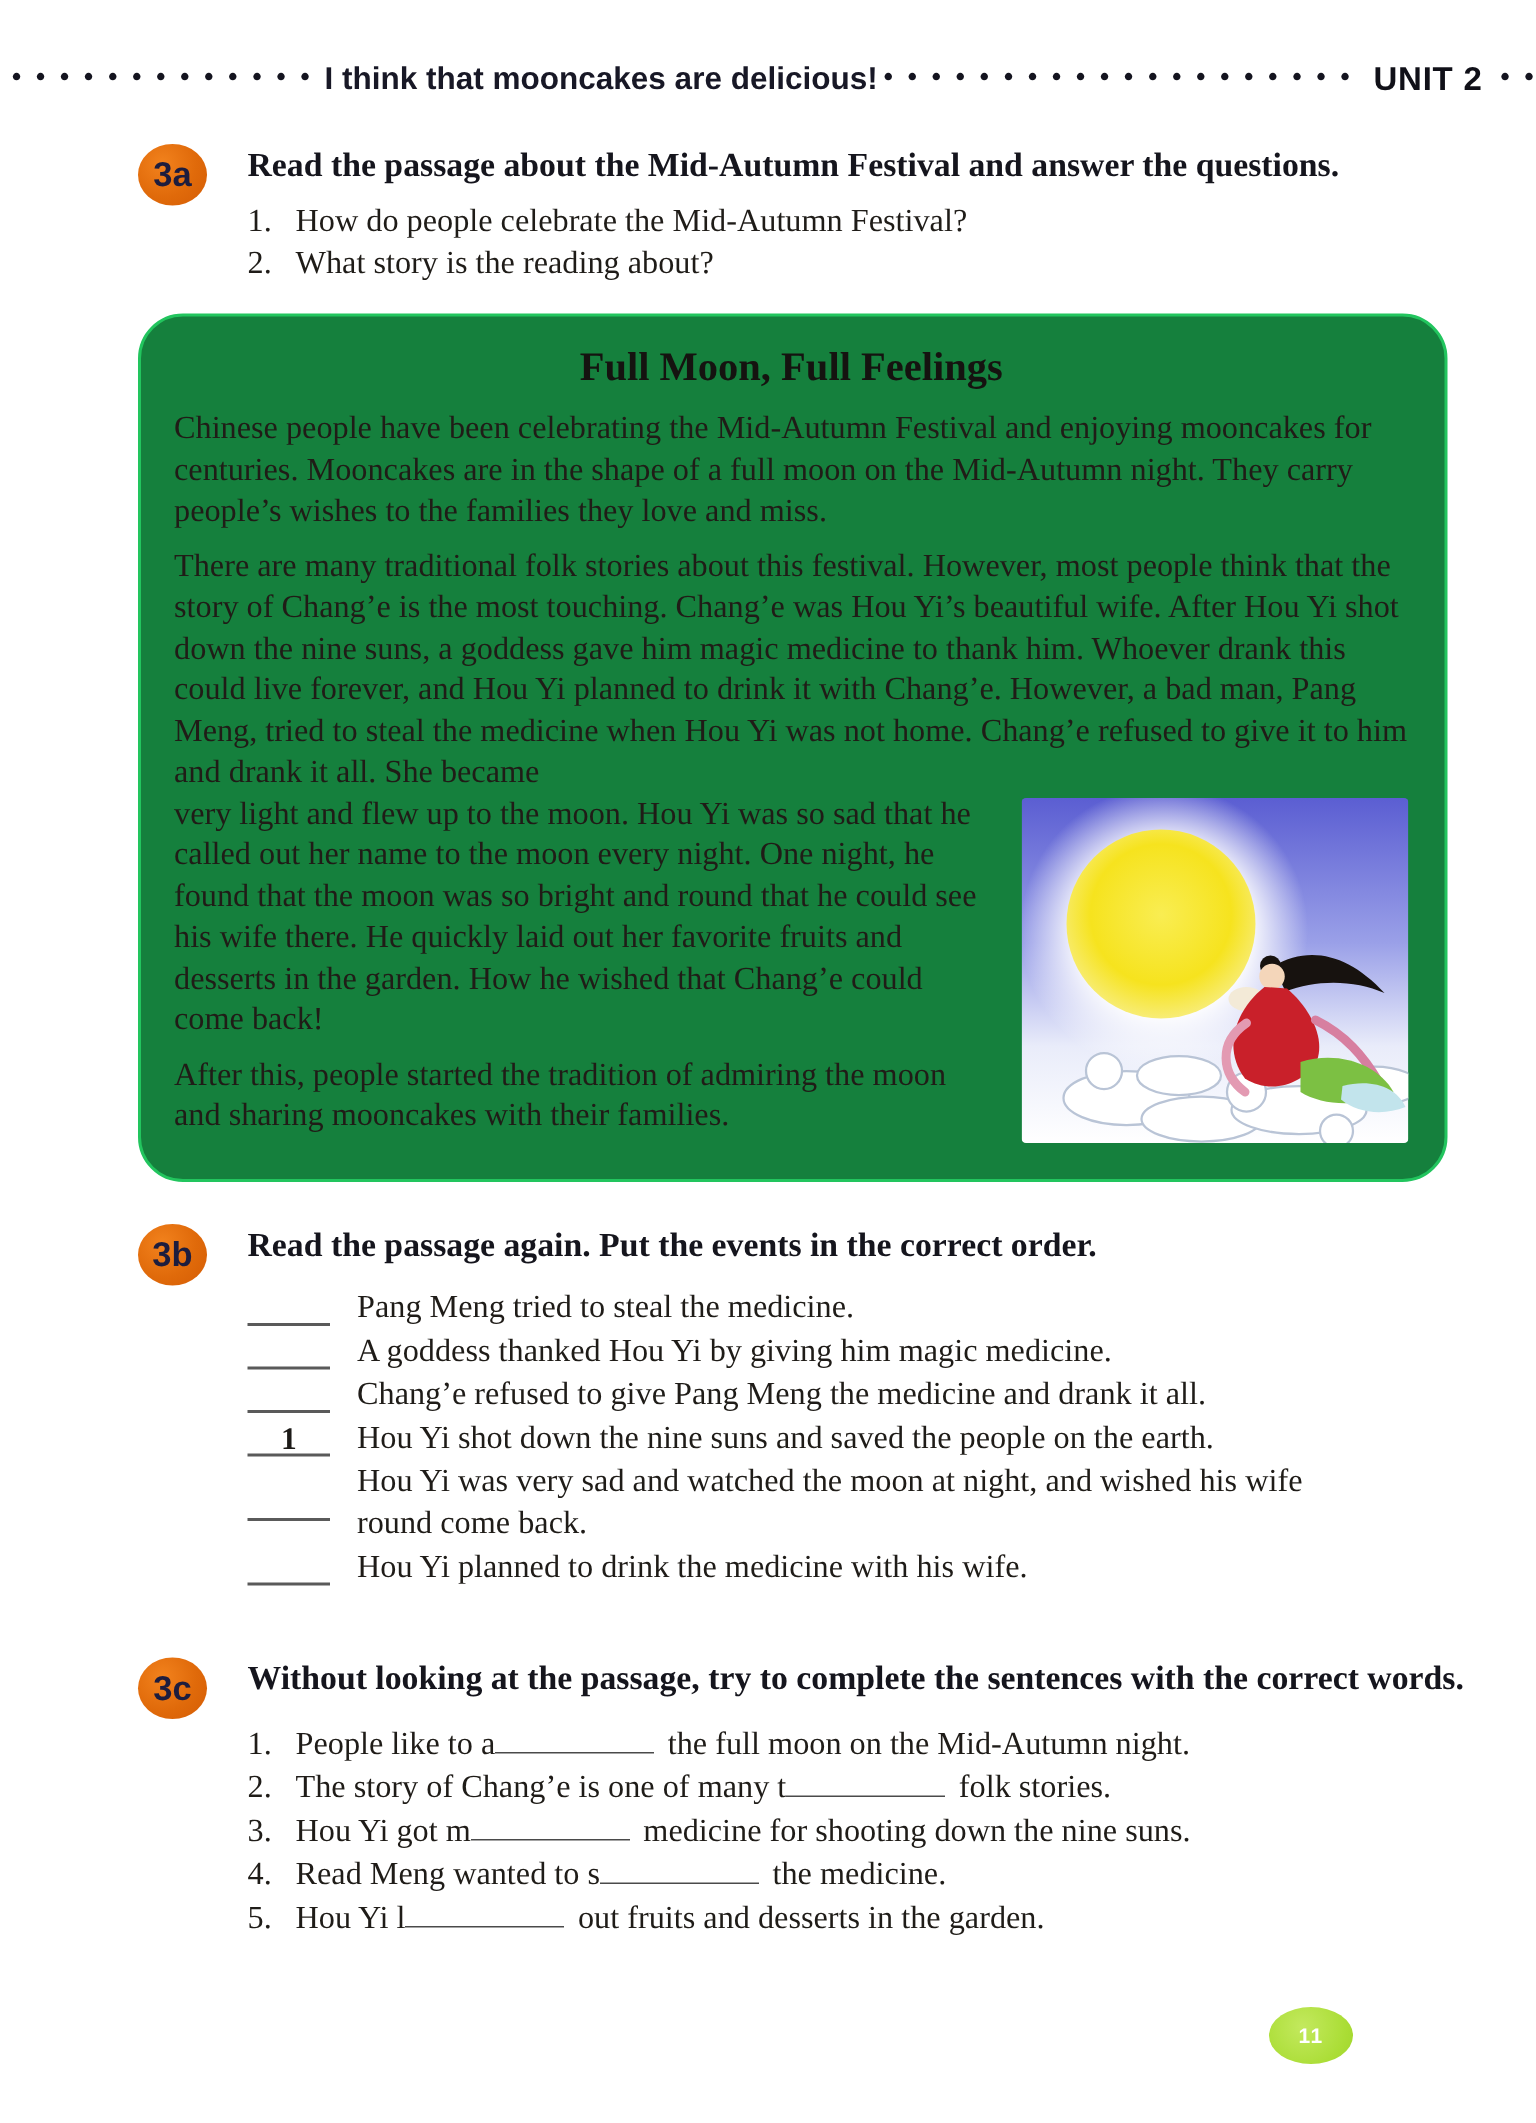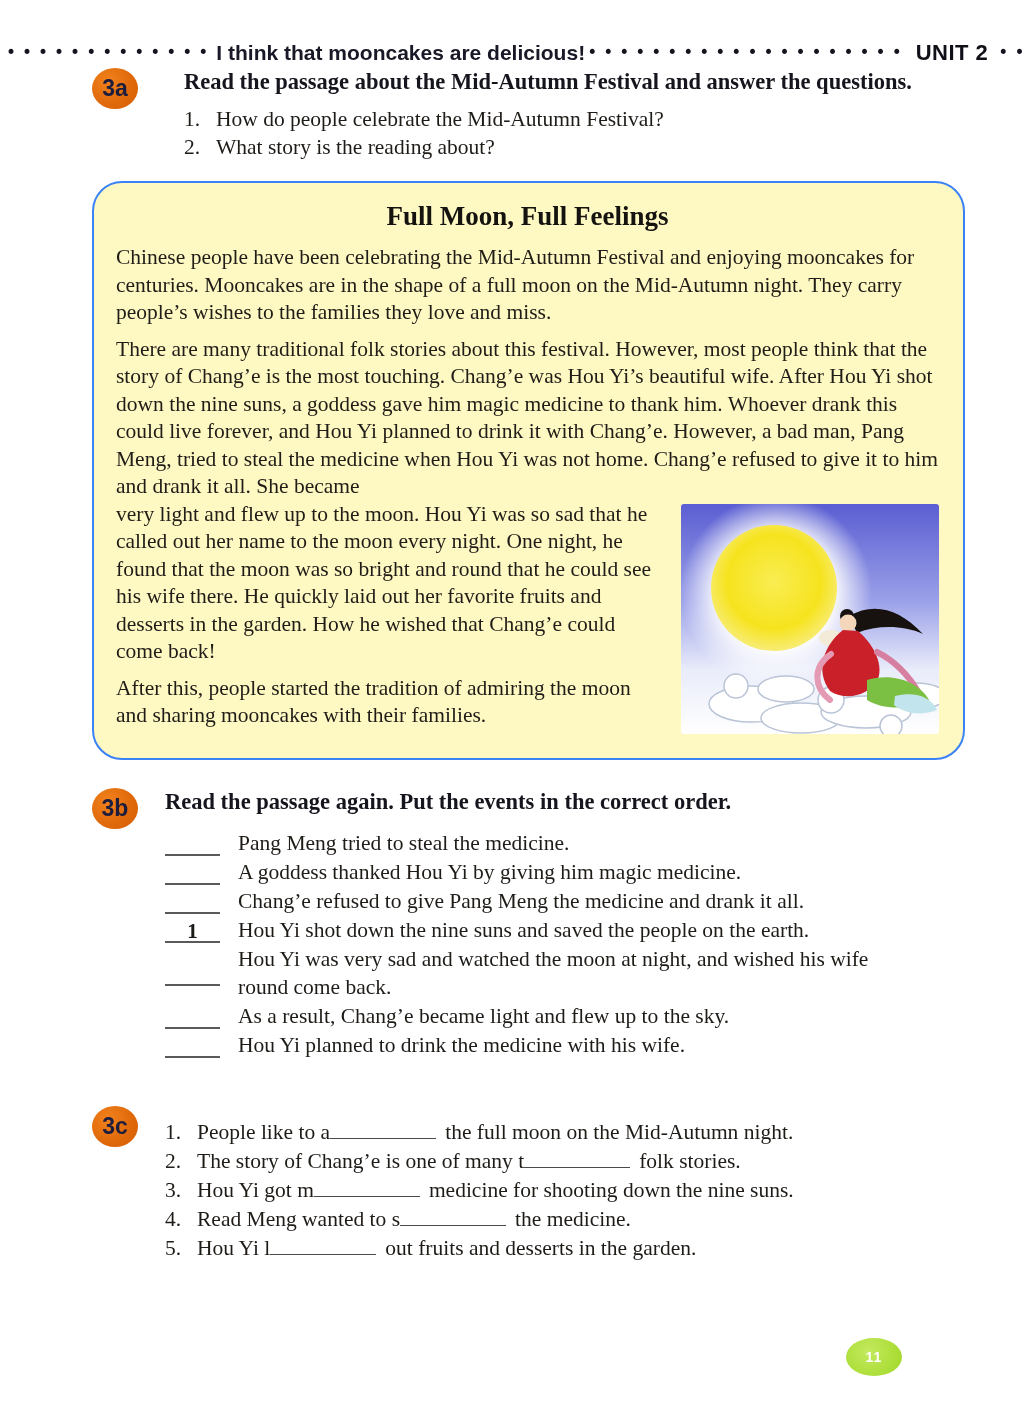--- a/index.html
+++ b/index.html
@@ -72,23 +72,23 @@
   }
   
   .questions{margin-top:8px;}
   .q-row{display:flex;line-height:28px;font-size:21.5px;}
   .q-num{width:32px;flex:0 0 32px;}
   
   .passage-box{
     margin:20px 54px 0 92px;
     width:873px;
     box-sizing:border-box;
-    border:2px solid #3b82f6;
+    border:2px solid #22c55e;
     border-radius:30px;
-    background:#fef9c3;
+    background:#15803d;
     padding:16px 24px 18px 22px;
   }
   .p-title{
     text-align:center;
     font-weight:bold;
     font-size:27px;
     color:#151310;
     margin:2px 0 12px 0;
   }
   .passage-box p{
@@ -157,21 +157,21 @@
 <div class="page">
 
   <div class="header">
     <span class="dots">•••••••••••••</span>
     <span class="htitle">I think that mooncakes are delicious!</span>
     <span class="dots">••••••••••••••••••••</span>
     <span class="unit">UNIT 2</span>
     <span class="dots">•••••</span>
   </div>
 
-  <div class="section" style="gap:19px;">
+  <div class="section" style="margin-top:28px;">
     <div class="badge">3a</div>
     <div class="sec-body">
       <div class="heading">Read the passage about the Mid-Autumn Festival and answer the questions.</div>
       <div class="questions">
         <div class="q-row">
           <span class="q-num">1.</span>
           <span>How do people celebrate the Mid-Autumn Festival?</span>
         </div>
         <div class="q-row">
           <span class="q-num">2.</span>
@@ -259,33 +259,30 @@
         <div class="event-row">
           <span class="blank">1</span>
           <span class="etext">Hou Yi shot down the nine suns and saved the people on the earth.</span>
         </div>
         <div class="event-row">
           <span class="blank"></span>
           <span class="etext">Hou Yi was very sad and watched the moon at night, and wished his wife round come back.</span>
         </div>
         <div class="event-row">
           <span class="blank"></span>
-          <span class="etext">As a result, Chang’e became light and flew up to the sky.</span>
-        </div>
-        <div class="event-row">
-          <span class="blank"></span>
           <span class="etext">Hou Yi planned to drink the medicine with his wife.</span>
         </div>
       </div>
     </div>
   </div>
 
   <div class="section" style="margin-top:44px;">
     <div class="badge">3c</div>
     <div class="sec-body">
+      <div class="heading" style="max-width:860px;">Without looking at the passage, try to complete the sentences with the correct words.</div>
       <div class="c-rows">
         <div class="c-row">
           <span class="cnum">1.</span>
           <span><span>People like to a</span><span class="inline-blank"></span><span>the full moon on the Mid-Autumn night.</span></span>
         </div>
         <div class="c-row">
           <span class="cnum">2.</span>
           <span><span>The story of Chang’e is one of many t</span><span class="inline-blank"></span><span>folk stories.</span></span>
         </div>
         <div class="c-row">

